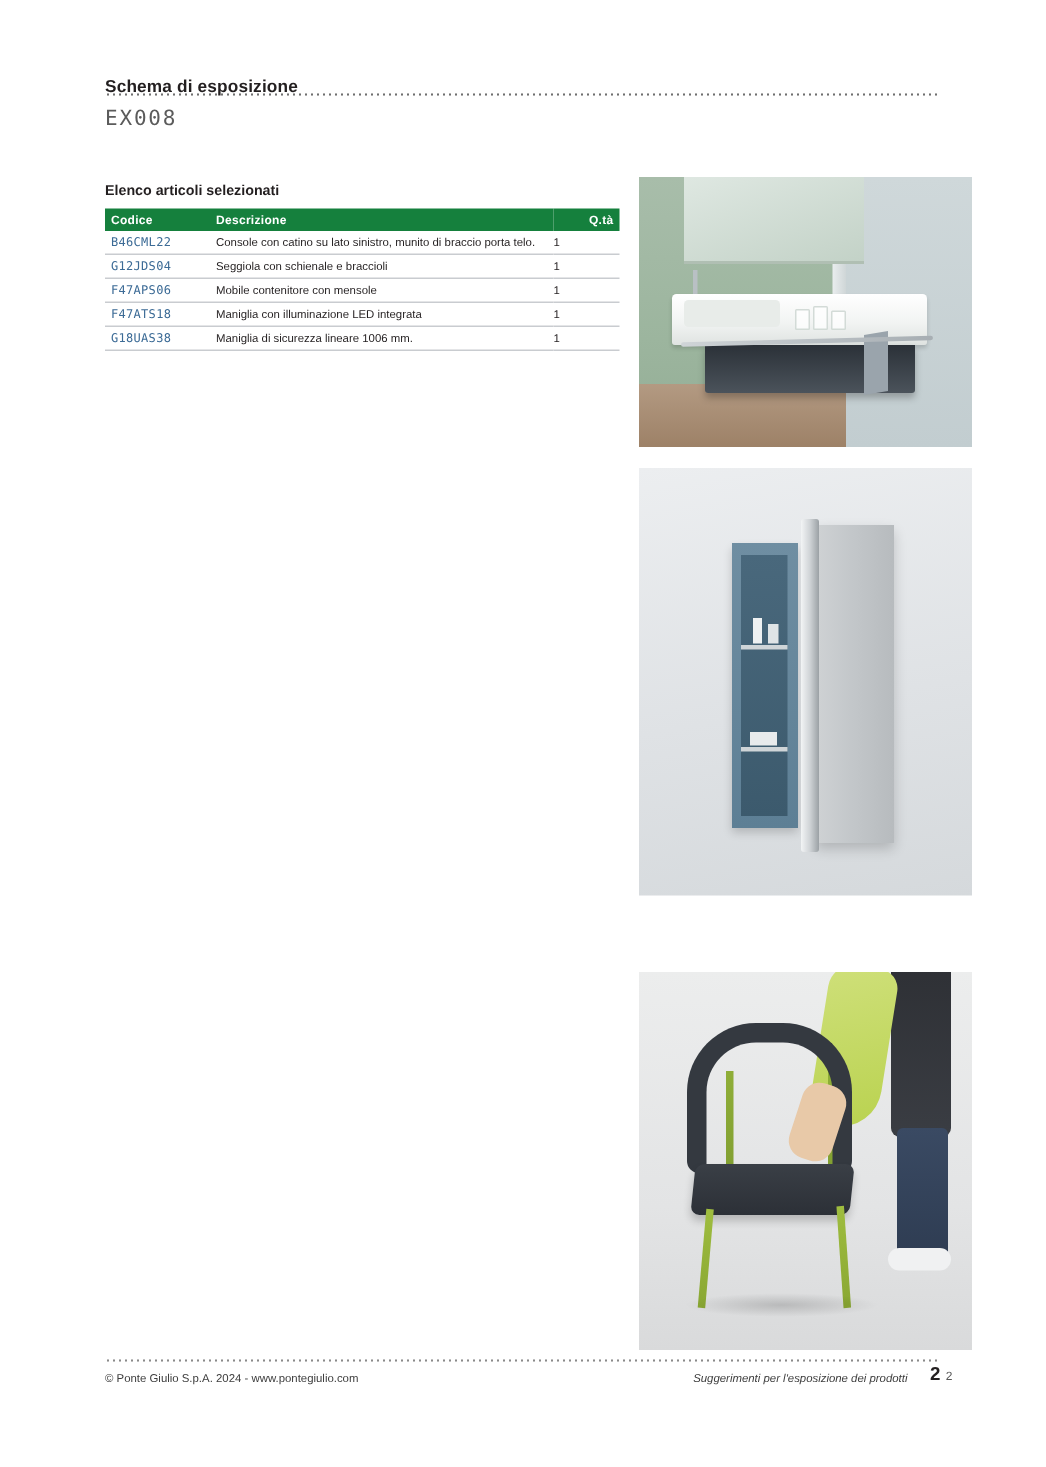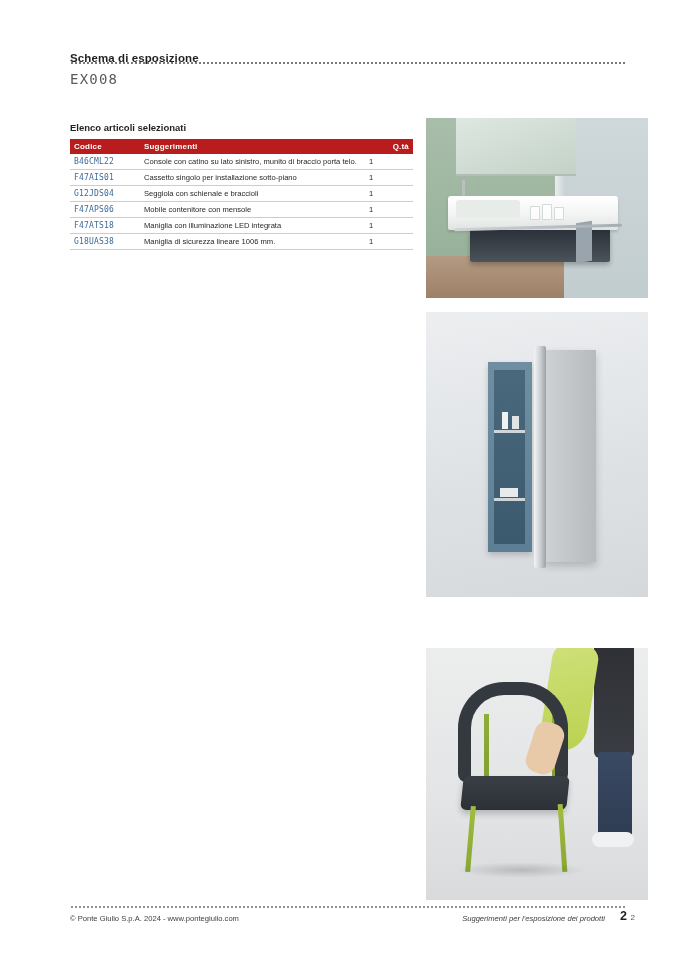--- a/index.html
+++ b/index.html
@@ -64,21 +64,21 @@
   }
   .items-table {
     position: absolute;
     left: 70px;
     top: 139px;
     width: 343px;
     border-collapse: collapse;
     table-layout: fixed;
   }
   .items-table thead th {
-    background: #b91c1c;
+    background: #15803d;
     color: #ffffff;
     font-size: 8px;
     font-weight: bold;
     text-align: left;
     padding: 3px 4px 3px 4px;
     letter-spacing: 0.2px;
   }
   .items-table thead th.col-code { width: 62px; }
   .items-table thead th.col-qty { width: 40px; text-align: right; padding-left: 0; }
   .items-table tbody td {
@@ -355,33 +355,28 @@
   <div class="header-title">Schema di esposizione</div>
   <div class="header-dots"></div>
   <div class="header-code">EX008</div>
 
   <div class="list-caption">Elenco articoli selezionati</div>
 
   <table class="items-table">
     <thead>
       <tr>
         <th class="col-code">Codice</th>
-        <th class="col-desc">Suggerimenti</th>
+        <th class="col-desc">Descrizione</th>
         <th class="col-qty">Q.tà</th>
       </tr>
     </thead>
     <tbody>
       <tr>
         <td class="code">B46CML22</td>
         <td class="desc">Console con catino su lato sinistro, munito di braccio porta telo.</td>
-        <td class="qty">1</td>
-      </tr>
-      <tr>
-        <td class="code">F47AIS01</td>
-        <td class="desc">Cassetto singolo per installazione sotto-piano</td>
         <td class="qty">1</td>
       </tr>
       <tr>
         <td class="code">G12JDS04</td>
         <td class="desc">Seggiola con schienale e braccioli</td>
         <td class="qty">1</td>
       </tr>
       <tr>
         <td class="code">F47APS06</td>
         <td class="desc">Mobile contenitore con mensole</td>

